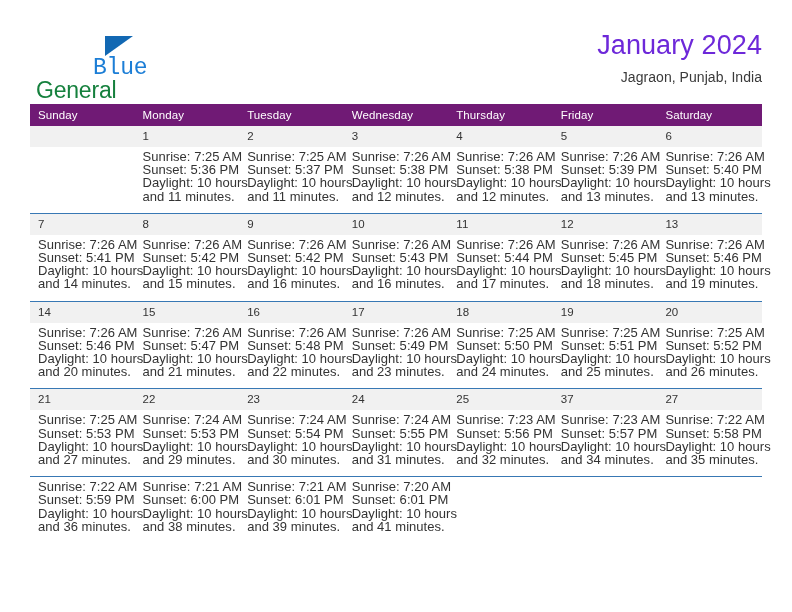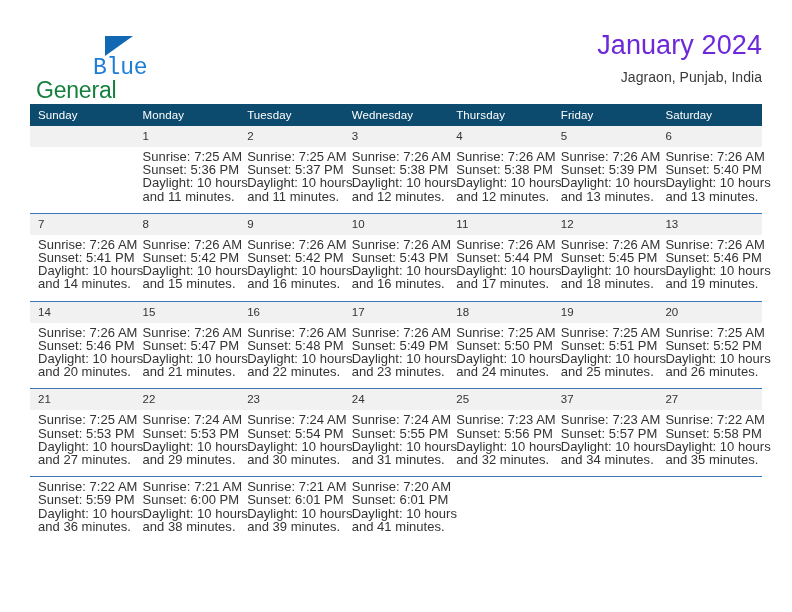--- a/index.html
+++ b/index.html
@@ -96,21 +96,21 @@
     left: 30px;
     top: 104px;
     width: 732px;
     border-collapse: collapse;
     table-layout: fixed;
   }
 
   .calendar col { width: 104.57px; }
 
   .dow-row th {
-    background: #0c4a6e;
+    background: #701a75;
     color: #ffffff;
     font-size: 11.5px;
     font-weight: normal;
     text-align: left;
     padding: 5px 0 5px 8px;
     height: 12px;
     letter-spacing: 0.1px;
   }
 
   .week-sep td {

